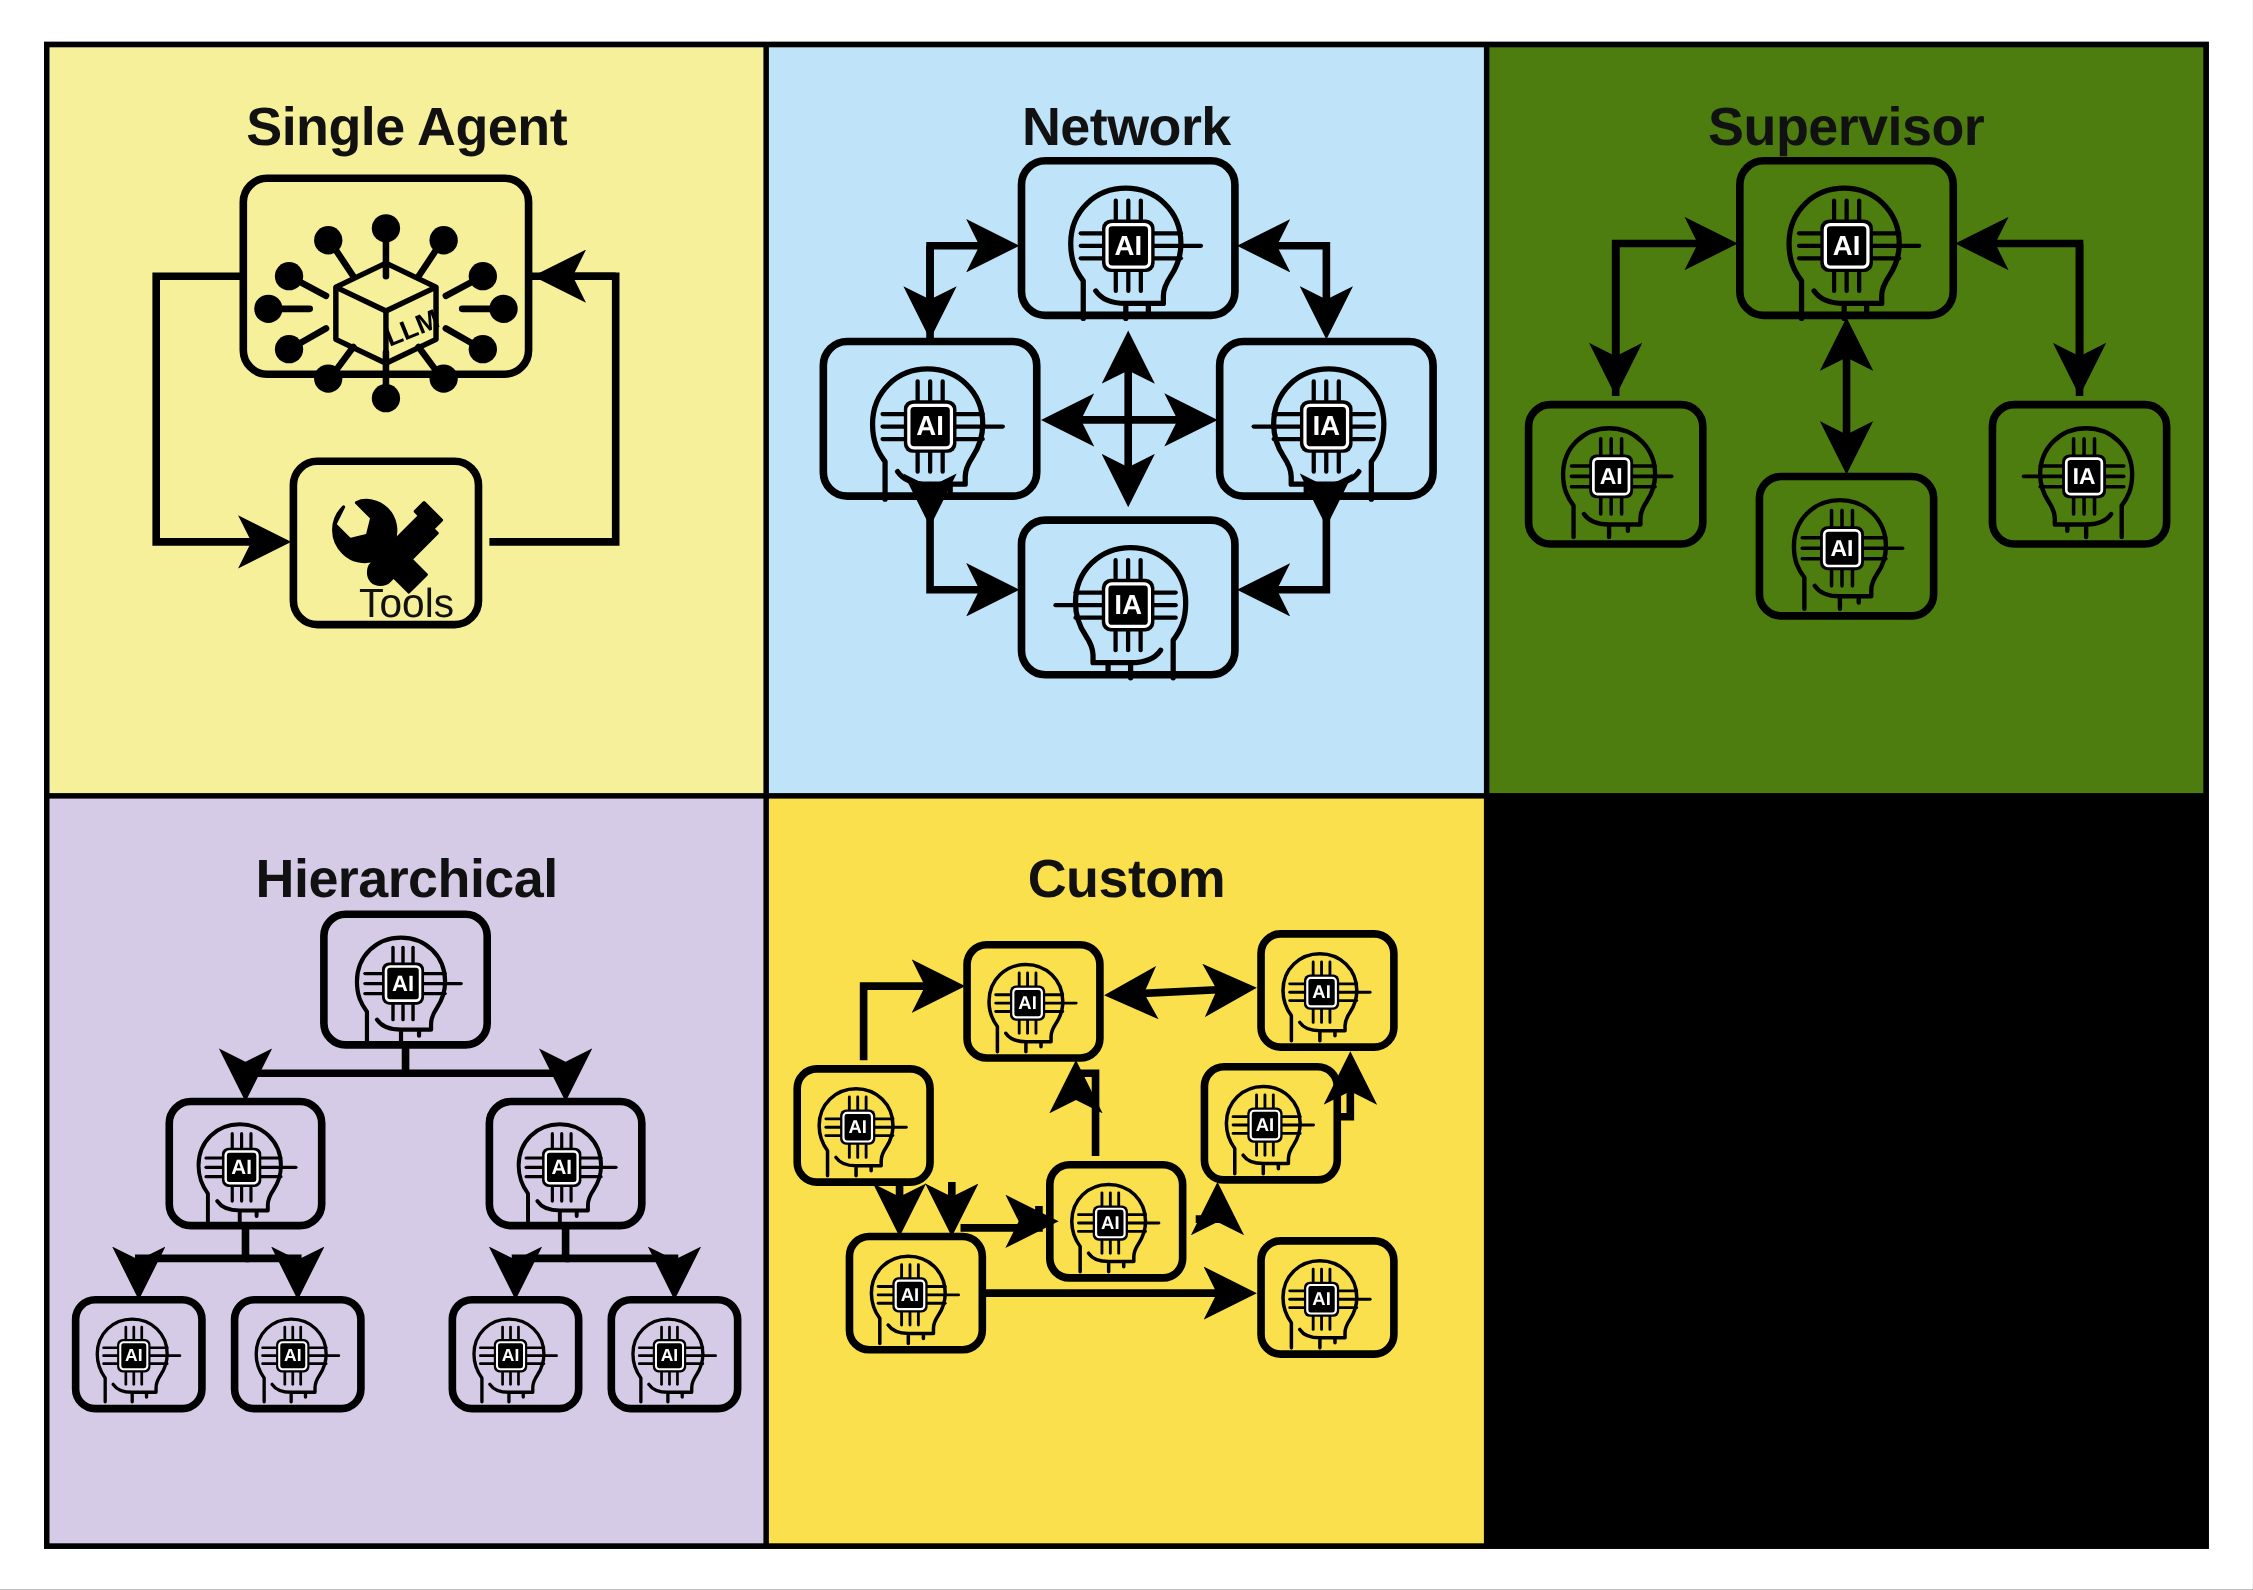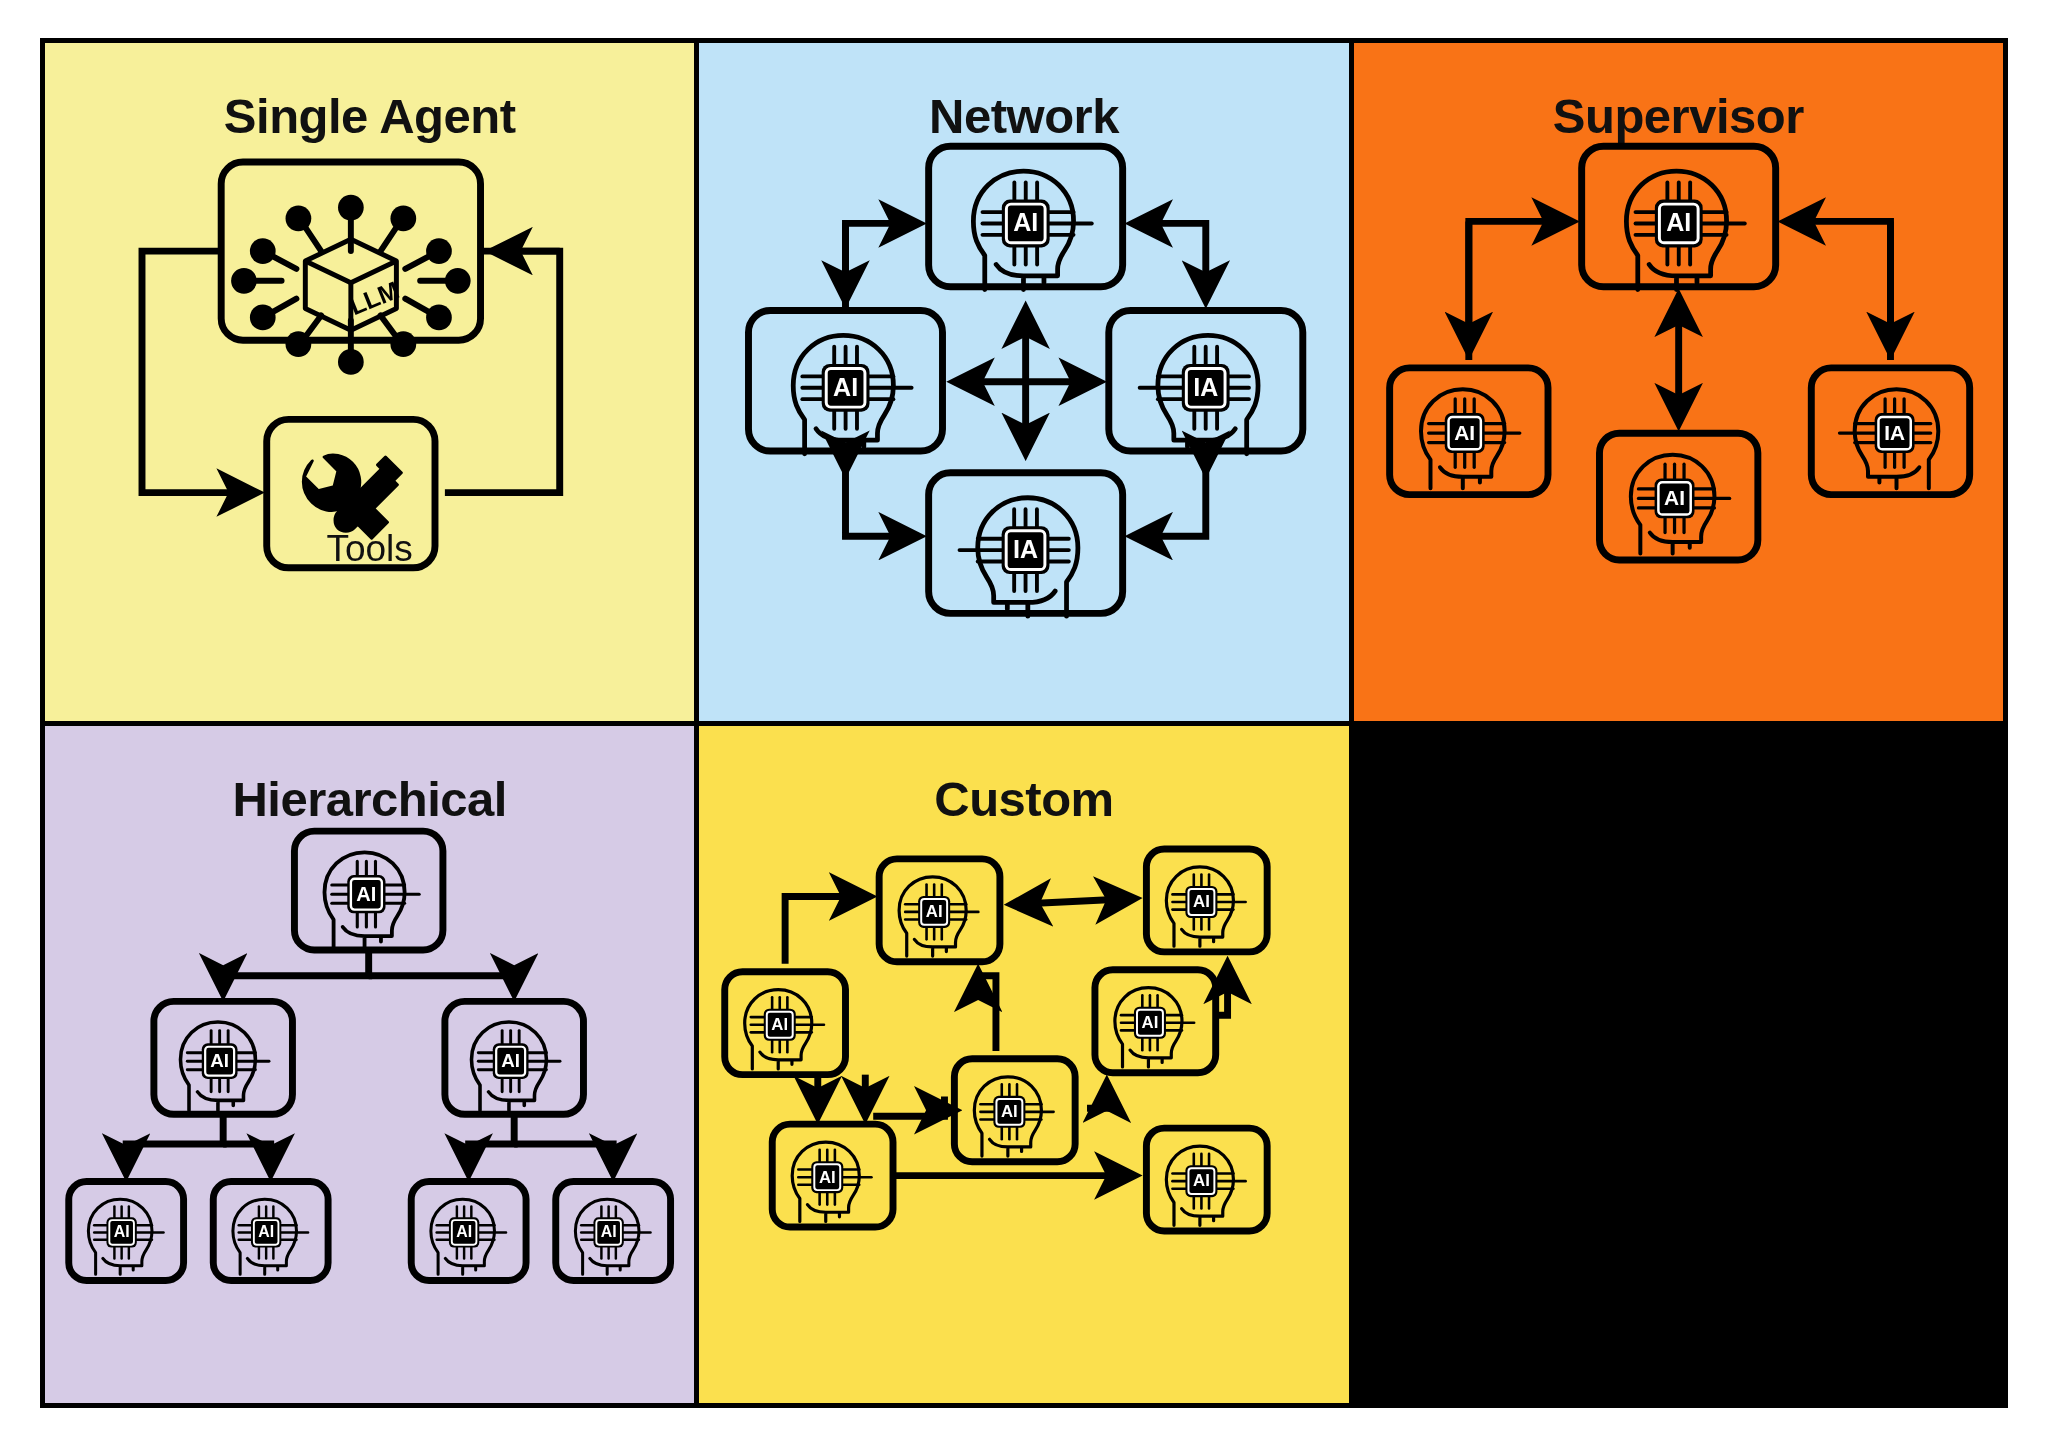--- a/index.html
+++ b/index.html
@@ -171,21 +171,21 @@
         <path d="M148,420 L148,496 L222,496" fill="none" stroke="#000" stroke-width="7" marker-end="url(#arw)"></path>
         <path d="M148,430 L148,420" fill="none" stroke="#000" stroke-width="7" marker-start="url(#arw)"></path>
         <path d="M512,430 L512,420" fill="none" stroke="#000" stroke-width="7" marker-start="url(#arw)"></path>
 
         <path d="M330,266 L330,412" fill="none" stroke="#000" stroke-width="7" marker-start="url(#arw)" marker-end="url(#arw)"></path>
         <path d="M258,340 L404,340" fill="none" stroke="#000" stroke-width="7" marker-start="url(#arw)" marker-end="url(#arw)"></path>
       </svg>
     </div>
   </div>
 
-  <div class="panel" style="background:#f97316">
+  <div class="panel" style="background:#4d7c0f">
     <div class="panel-title">Supervisor</div>
     <div class="stage">
       <svg viewBox="0 0 656 680" preserveAspectRatio="xMidYMid meet">
 
         <rect x="230" y="102" width="196" height="142" rx="22" fill="none" stroke="#000" stroke-width="7"></rect>
         <g transform="translate(266,118) scale(1.15)">
           <use href="#sym-ai-head"></use>
         </g>
 
         <rect x="36" y="326" width="160" height="128" rx="20" fill="none" stroke="#000" stroke-width="7"></rect>

